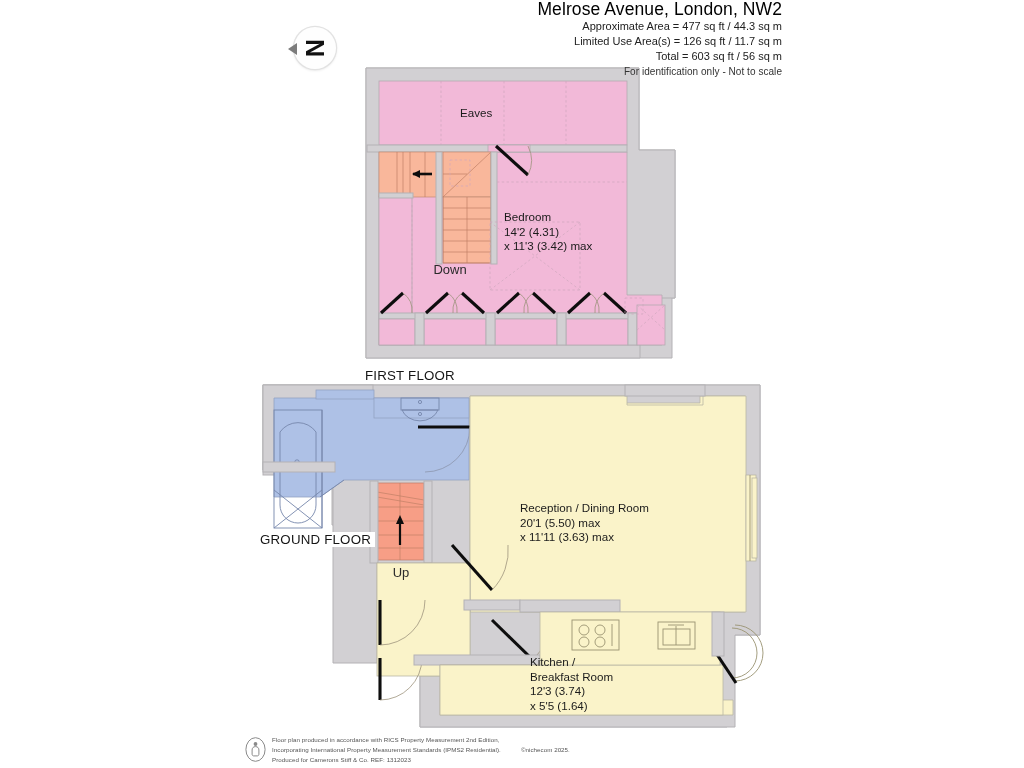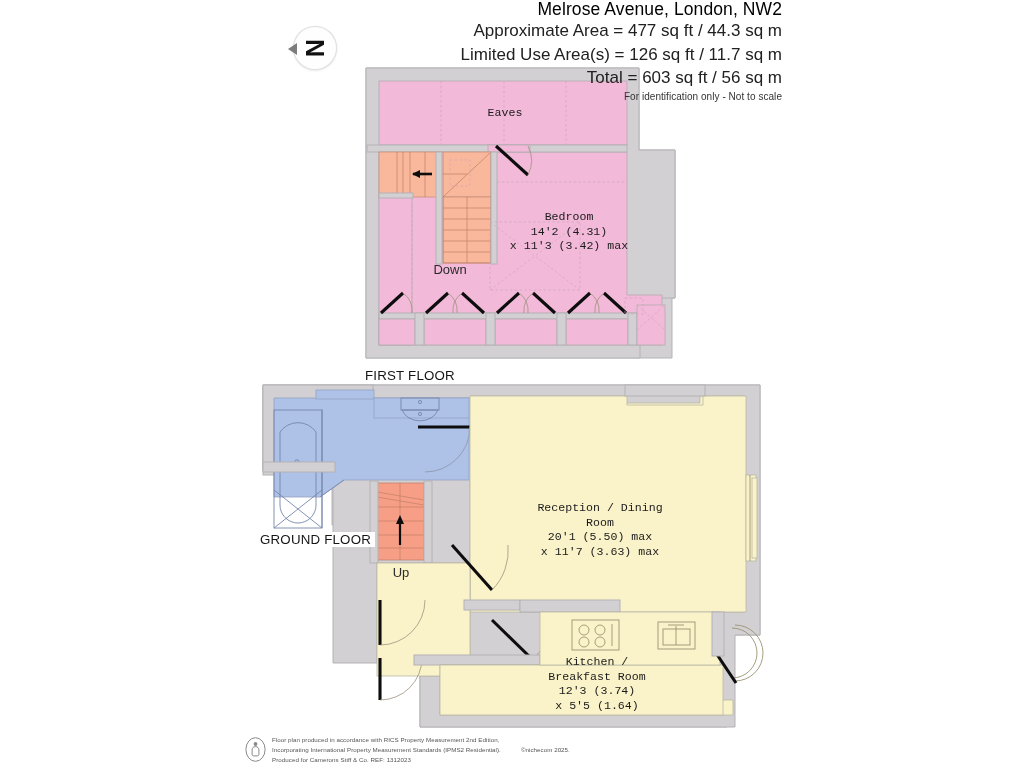--- a/index.html
+++ b/index.html
@@ -10,40 +10,40 @@
     font-family:"Liberation Sans", sans-serif;
     color:#1a1a1a;
     overflow:hidden;
     position:relative;
   }
   #plan{position:absolute;left:0;top:0;width:1024px;height:768px;}
 
   
   .hdr{position:absolute;right:242px;top:0;width:540px;text-align:right;}
   .hdr-title{font-size:17.5px;letter-spacing:.1px;color:#000000;line-height:1.1;}
-  .hdr-line{font-size:17px;color:#212121;line-height:1.37;text-align:right;}
+  .hdr-line{font-size:11px;color:#212121;line-height:1.37;text-align:right;}
   .hdr-note{font-size:10px;color:#333;margin-top:2px;letter-spacing:.05px;}
 
   
   .compass{position:absolute;left:288px;top:27px;width:48px;height:48px;}
   .compass .ring{position:absolute;left:6px;top:0;width:42px;height:42px;border-radius:50%;
     background:#fefefe;box-shadow:0 0 0 1.2px #e2e2e2, 0 1px 3px rgba(0,0,0,.17);}
   .compass .n{position:absolute;left:6px;top:0;width:42px;height:42px;display:flex;
     align-items:center;justify-content:center;font-size:25px;font-weight:bold;color:#111;
     transform:rotate(90deg);font-family:"Liberation Sans",sans-serif;}
   .compass .ptr{position:absolute;left:0px;top:16px;width:0;height:0;
     border-top:6px solid transparent;border-bottom:6px solid transparent;border-right:9px solid #7c7c7c;}
 
   
   .floorlabel{position:absolute;font-size:13.3px;color:#151515;letter-spacing:.2px;}
   #lbl-first{left:365px;top:368px;}
   #lbl-ground{left:260px;top:532px;}
 
   
-  .roomtxt{position:absolute;text-align:center;color:#1b1b1b;line-height:1.27;pointer-events:none;font-family:Liberation Mono, monospace;}
+  .roomtxt{position:absolute;color:#1b1b1b;line-height:1.27;pointer-events:none;}
   .roomtxt .nm{font-size:11.6px;}
   .roomtxt .dm{font-size:11.6px;}
   .tiny{position:absolute;font-size:13px;color:#2b2b2b;text-align:center;}
 
   
   .footer{position:absolute;left:245px;top:735px;width:560px;height:32px;}
   .foot-ico{position:absolute;left:0;top:2px;width:21px;height:25px;}
   .foot-txt{position:absolute;left:27px;top:0px;font-size:6.2px;color:#555;line-height:1.62;
     letter-spacing:.05px;white-space:nowrap;}
   .foot-txt span.cpy{margin-left:20px;}
@@ -337,21 +337,21 @@
   <div class="nm">Bedroom</div>
   <div class="dm">14'2 (4.31)</div>
   <div class="dm">x 11'3 (3.42) max</div>
 </div>
 
 <div class="tiny" style="left:420px;top:262px;width:60px;">Down</div>
 
 <div class="roomtxt" style="left:520px;top:501px;width:160px;">
   <div class="nm">Reception / Dining Room</div>
   <div class="dm">20'1 (5.50) max</div>
-  <div class="dm">x 11'7 (3.63) max</div>
+  <div class="dm">x 11'11 (3.63) max</div>
 </div>
 
 <div class="roomtxt" style="left:530px;top:655px;width:134px;">
   <div class="nm">Kitchen /</div>
   <div class="nm">Breakfast Room</div>
   <div class="dm">12'3 (3.74)</div>
   <div class="dm">x 5'5 (1.64)</div>
 </div>
 
 <div class="tiny" style="left:378px;top:565px;width:46px;">Up</div>

